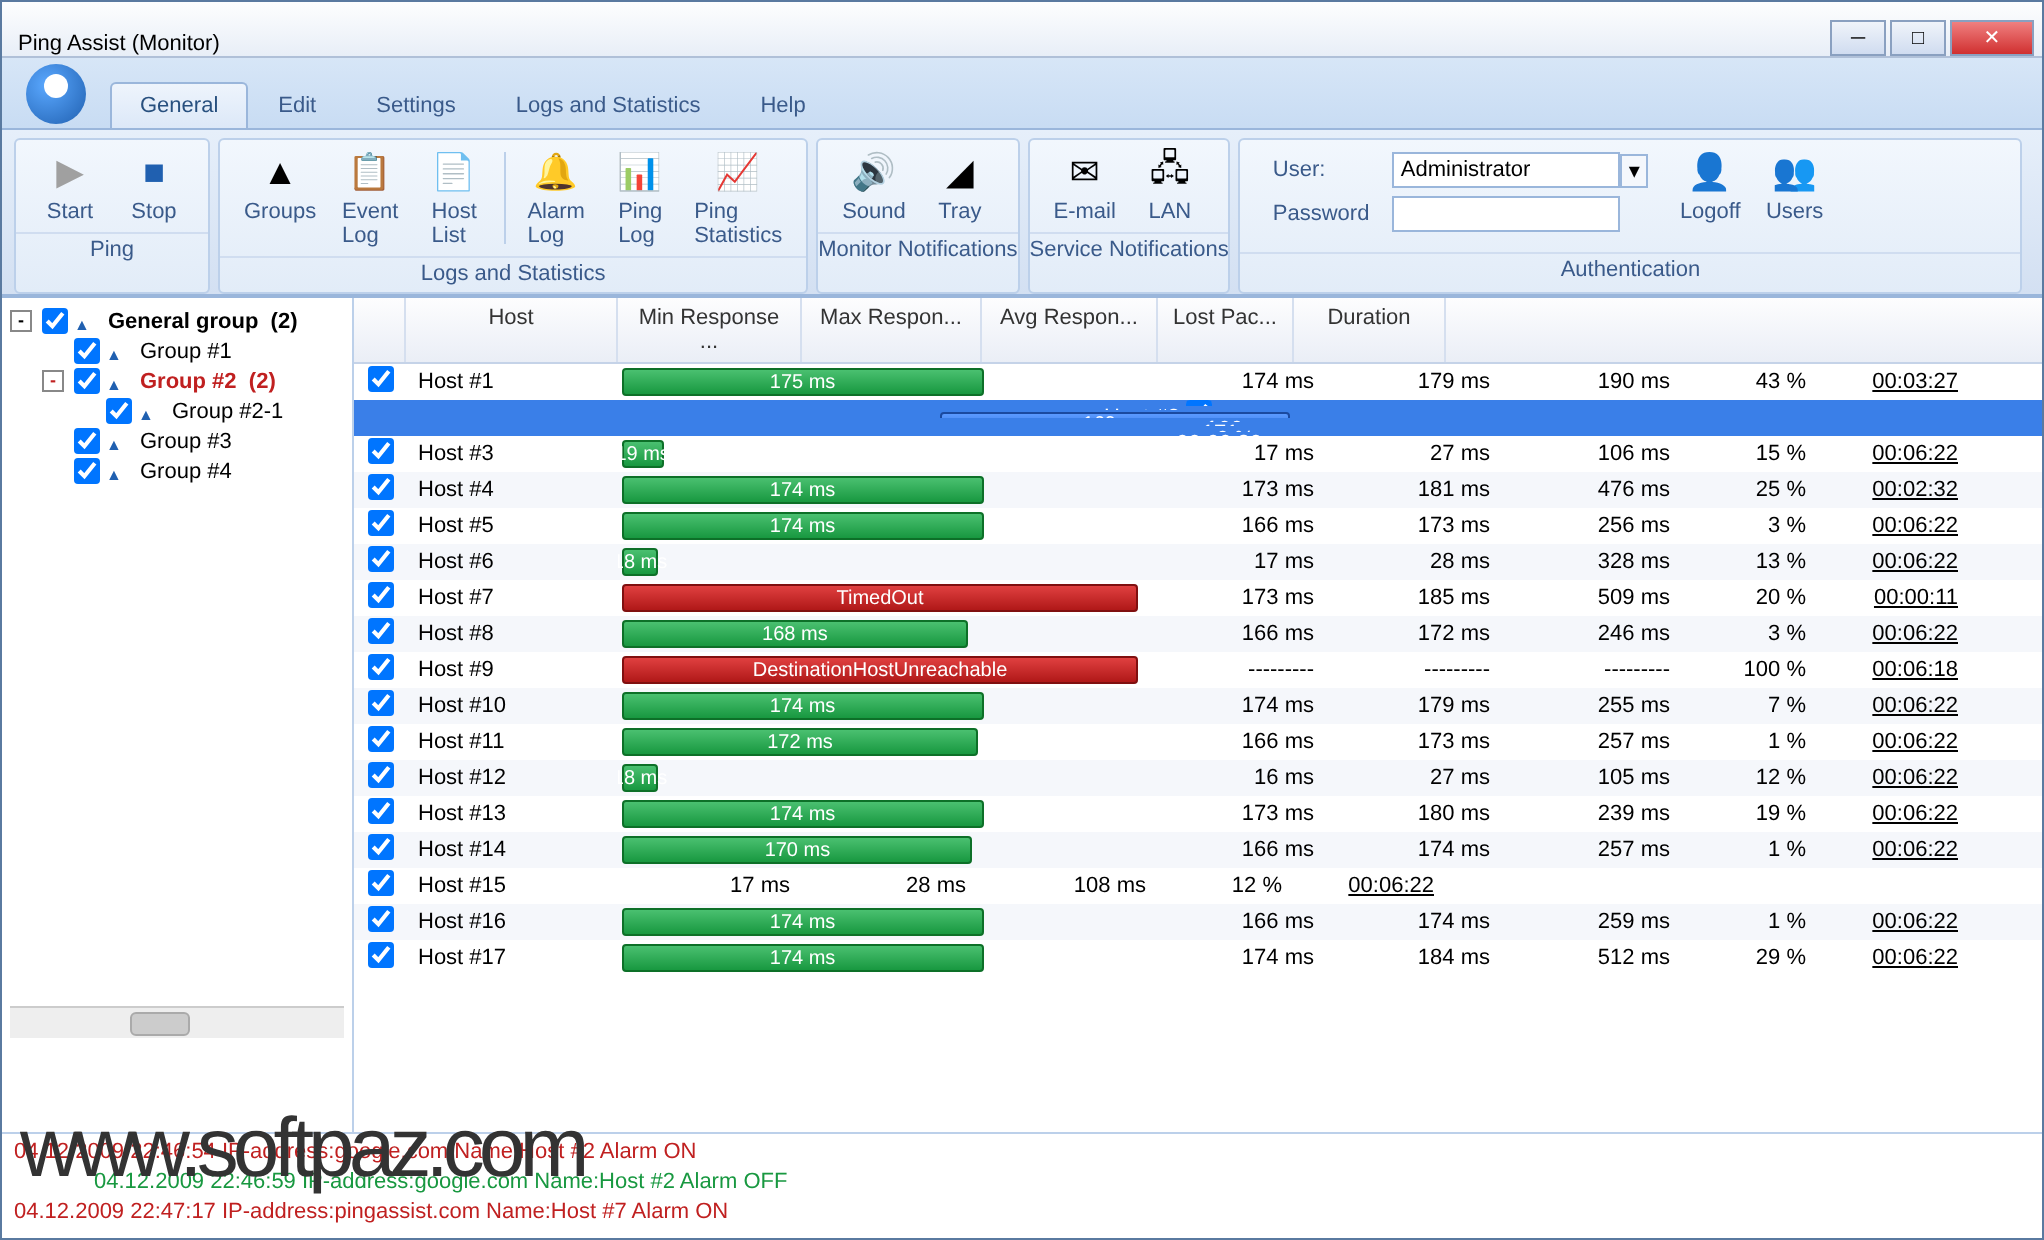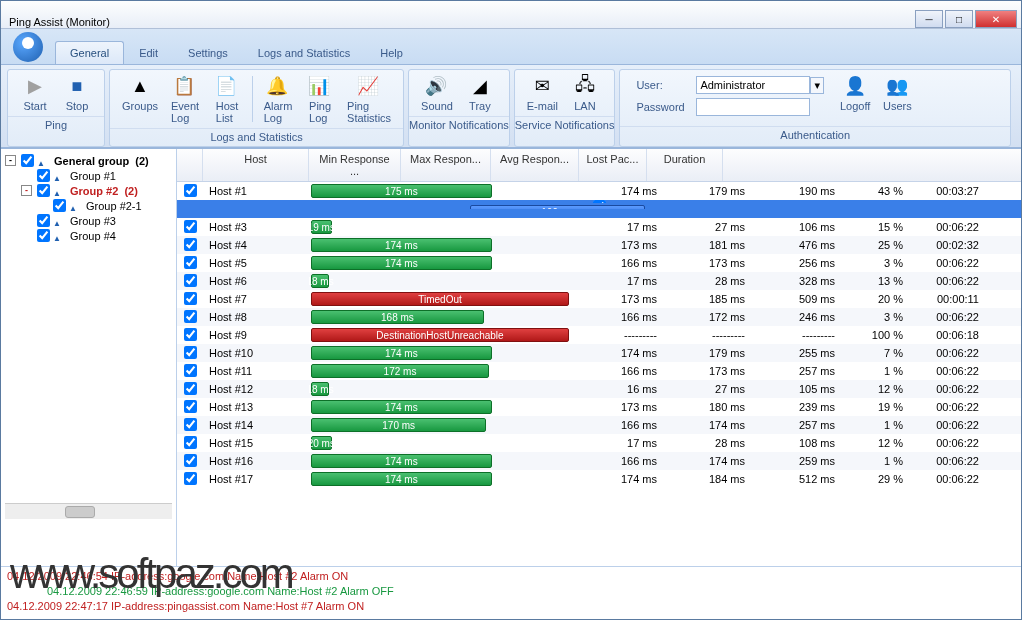--- a/index.html
+++ b/index.html
@@ -44,21 +44,21 @@
 .row { display: flex; align-items: center; height: 18px; }
 .row.alt { background: #f5f7fb; }
 .row.sel { background: #3a7fe8; color: #fff; flex-direction: column; }
 .cell { padding: 0 6px; overflow: hidden; white-space: nowrap; text-align: right; }
 .cell.chk { width: 26px; text-align:center; }
 .cell.host { width: 106px; text-align: left; }
 .cell.resp { width: 262px; position: relative; padding:1px 2px; }
 .bar { height: 14px; background: linear-gradient(#4ac070,#189840); border:1px solid #0d7028; display:flex; align-items:center; justify-content:center; color:#fff; font-size:10px; border-radius:2px;}
 .bar.red { background: linear-gradient(#e04040,#b01818); border-color:#801010; width:100% !important;}
 .bar.blue { background: linear-gradient(#5a9aff,#2868d8); border-color:#1a4aa0; }
-.cell.min { width: 92px; } .cell.avg { width: 88px; } .cell.max { width: 90px; } .cell.lost { width: 68px; } .cell.dur { width: 76px; }
+.cell.min { width: 92px; } .cell.avg { width: 88px; } .cell.max { width: 90px; } .cell.lost { width: 68px; } .cell.dur { width: 76px; text-decoration: underline; }
 .log-panel { height: 58px; border-top: 1px solid #bcd0ea; background:#fff; overflow:auto; padding:2px 6px; position:relative;}
 .log-line { font-size: 11px; line-height:1.35;}
 .log-line.red { color: #c02020; } .log-line.green { color: #189840; margin-left: 40px; }
 .watermark { position:absolute; left:10px; bottom:22px; font-size:42px; letter-spacing:-3px; color:#333; font-family: Arial Black, sans-serif; pointer-events:none; z-index:10;}
 </style>
 </head>
 <body>
 
 <div class="titlebar">
   <span class="title">Ping Assist  (Monitor)</span>
@@ -397,23 +397,20 @@
           </div>
           <div class="cell min">166 ms</div>
           <div class="cell avg">174 ms</div>
           <div class="cell max">257 ms</div>
           <div class="cell lost">1 %</div>
           <div class="cell dur">00:06:22</div>
         </div>
         <div class="row">
           <div class="cell chk"><input type="checkbox" checked="" style=""></div>
           <div class="cell host">Host #15</div>
-          <div class="cell resp">
-            <div class="bar" style="width:8%">20 ms</div>
-          </div>
           <div class="cell min">17 ms</div>
           <div class="cell avg">28 ms</div>
           <div class="cell max">108 ms</div>
           <div class="cell lost">12 %</div>
           <div class="cell dur">00:06:22</div>
         </div>
         <div class="row alt">
           <div class="cell chk"><input type="checkbox" checked="" style=""></div>
           <div class="cell host">Host #16</div>
           <div class="cell resp">

